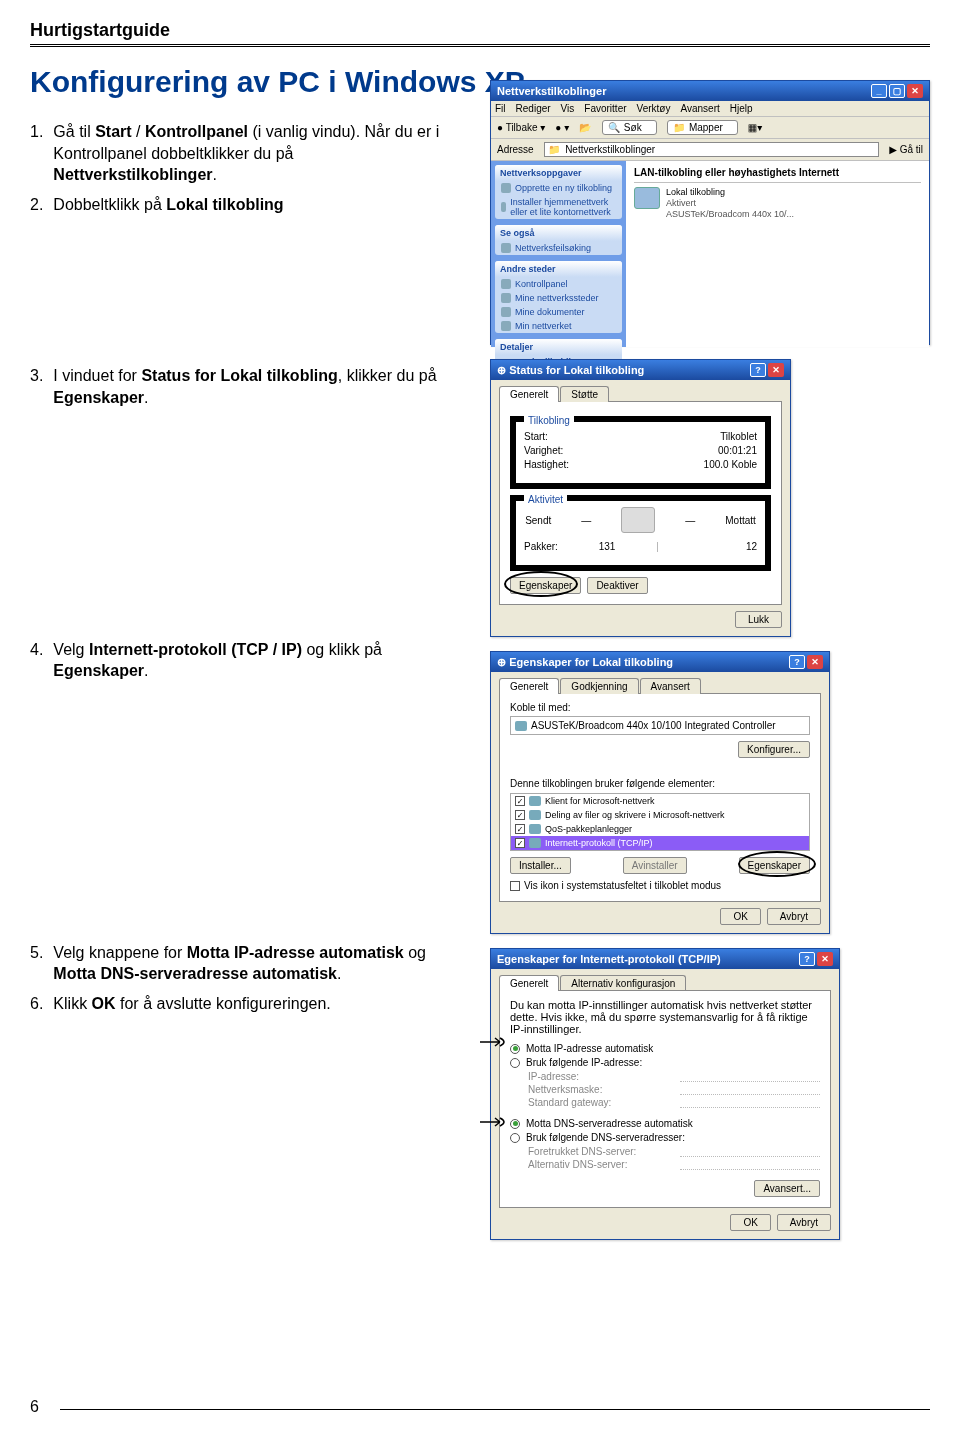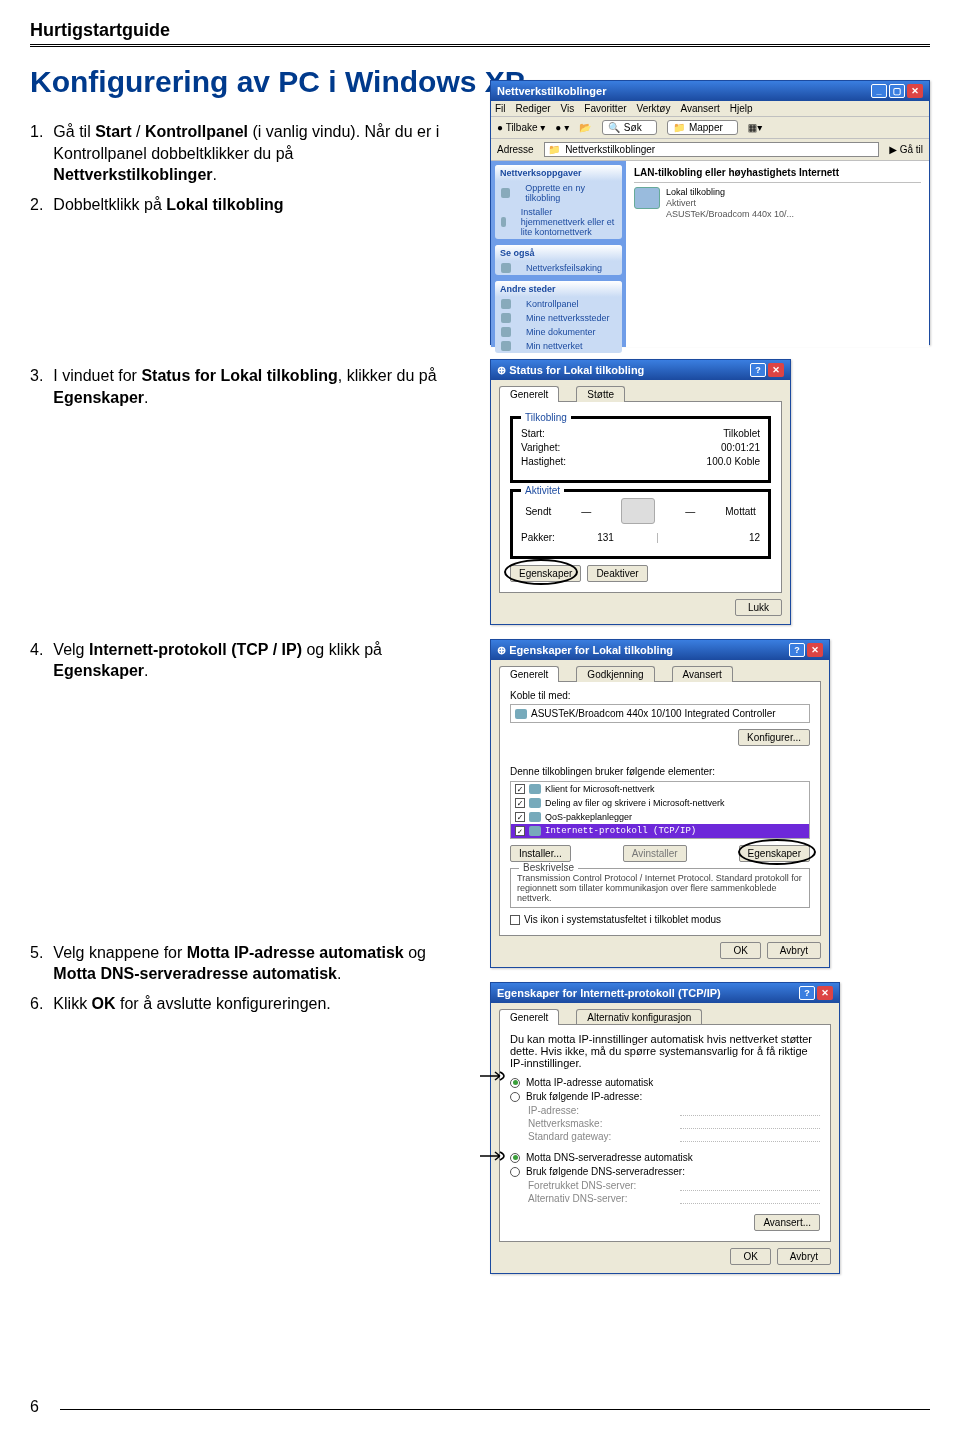--- a/index.html
+++ b/index.html
@@ -78,42 +78,42 @@
   .explorer-body { display: flex; }
   .sidebar { width: 135px; background: #6f9de8; padding: 4px; }
   .sideblock {
     background: #c9dbf4; border-radius: 3px; margin-bottom: 6px;
     font-size: 9px;
   }
   .sideblock .sidehead {
     background: linear-gradient(#fff,#c9dbf4); padding: 3px 5px; font-weight:bold; border-radius:3px 3px 0 0;
     color:#1b4a9f;
   }
-  .sideblock .sideitem { padding: 2px 6px; display:flex; gap:15px; align-items:center; color:#1b4a9f; }
+  .sideblock .sideitem { padding: 2px 6px; display:flex; gap:4px; align-items:center; color:#1b4a9f; }
   .sideicon { width:10px; height:10px; background:#8ab; border-radius:2px; }
   .explorer-main { flex:1; background:#fff; padding: 6px 8px; font-size:10px; }
   .section-label { font-weight:bold; margin-bottom: 4px; }
   .conn-item { display:flex; gap:6px; align-items:flex-start; margin-top:4px; }
   .conn-icon { width:26px; height:22px; background:#9bd; border-radius:3px; border:1px solid #6a9; }
   .conn-text { font-size:9px; color:#555; line-height:1.2; }
   .conn-text .conn-title{ color:#000; }
 
   
   .dialog-body { background:#ece9d8; padding: 6px 8px 8px; }
-  .tabs { display:flex; gap:17px; margin-bottom:-1px; }
+  .tabs { display:flex; gap:1px; margin-bottom:-1px; }
   .tab {
     background:#ece9d8; border:1px solid #8a8a8a; border-bottom:none;
     padding:2px 10px; font-size:10px; border-radius:3px 3px 0 0;
   }
   .tab.active { background:#fff; position:relative; z-index:2; }
   .tabpane {
     border:1px solid #8a8a8a; background:#fff; padding:8px 10px 10px;
   }
   .fieldset {
-    border:3px solid #000000; padding:6px 8px 10px; margin: 6px 0; position:relative;
+    border:6px solid #000000; padding:6px 8px 10px; margin: 6px 0; position:relative;
   }
   .legend {
     position:absolute; top:-7px; left:8px; background:#fff; padding:0 4px; font-size:10px; color:#1b4a9f;
   }
   .row2 { display:flex; justify-content:space-between; margin:3px 0; font-size:10px; }
   .dlg-buttons { display:flex; gap:6px; justify-content:flex-end; margin-top:6px; }
   .winbtn {
     background:#ece9d8; border:1px solid #8a8a8a; border-radius:2px;
     padding:2px 12px; font-size:10px;
   }
@@ -138,21 +138,21 @@
   .page-num {
     position:absolute; left:30px; bottom:20px; font-size:16px;
   }
   .bottom-rule {
     position:absolute; left:60px; right:30px; bottom:26px; border-top:1px solid #000;
   }
   .arrow {
     position:absolute; width:30px; height:12px; pointer-events:none;
   }
   .arrow svg { width:100%; height:100%; }
-  .sel-row { background:#6d28d9; color:#fff;font-family:Liberation Mono, monospace; }
+  .sel-row { background:#8b5cf6; color:#fff; }
   .kbd-sep{height:1px;background:#c0c0c0;margin:4px 0;}
   .muted{color:#777;}
   .under-chk{ display:flex; gap:4px; align-items:center; font-size:10px; margin-top:6px;}
 </style>
 </head>
 <body>
 
 <div class="header-line">Hurtigstartguide</div>
 
 <h1 class="page-title">Konfigurering av PC i Windows XP</h1>
@@ -401,24 +401,20 @@
               <span class="protoicon"></span>
               <span>Internett-protokoll (TCP/IP)</span>
             </div>
         </div>
         <div style="display:flex;gap:6px;justify-content:space-between;margin-top:6px;position:relative">
           <button class="winbtn sm">Installer...</button>
           <button class="winbtn sm muted">Avinstaller</button>
           <button class="winbtn sm">Egenskaper</button>
           <span class="circle" style="right:-6px;top:-6px;width:78px;height:26px"></span>
         </div>
-        <div class="desc-box">
-          <div class="legend2">Beskrivelse</div>
-          <span>Transmission Control Protocol / Internet Protocol. Standard protokoll for regionnett som tillater kommunikasjon over flere sammenkoblede nettverk.</span>
-        </div>
         <div class="under-chk">
           <span class="chk"></span>
           <span>Vis ikon i systemstatusfeltet i tilkoblet modus</span>
         </div>
       </div>
       <div class="dlg-buttons">
         <button class="winbtn">OK</button>
         <button class="winbtn">Avbryt</button>
       </div>
     </div>

